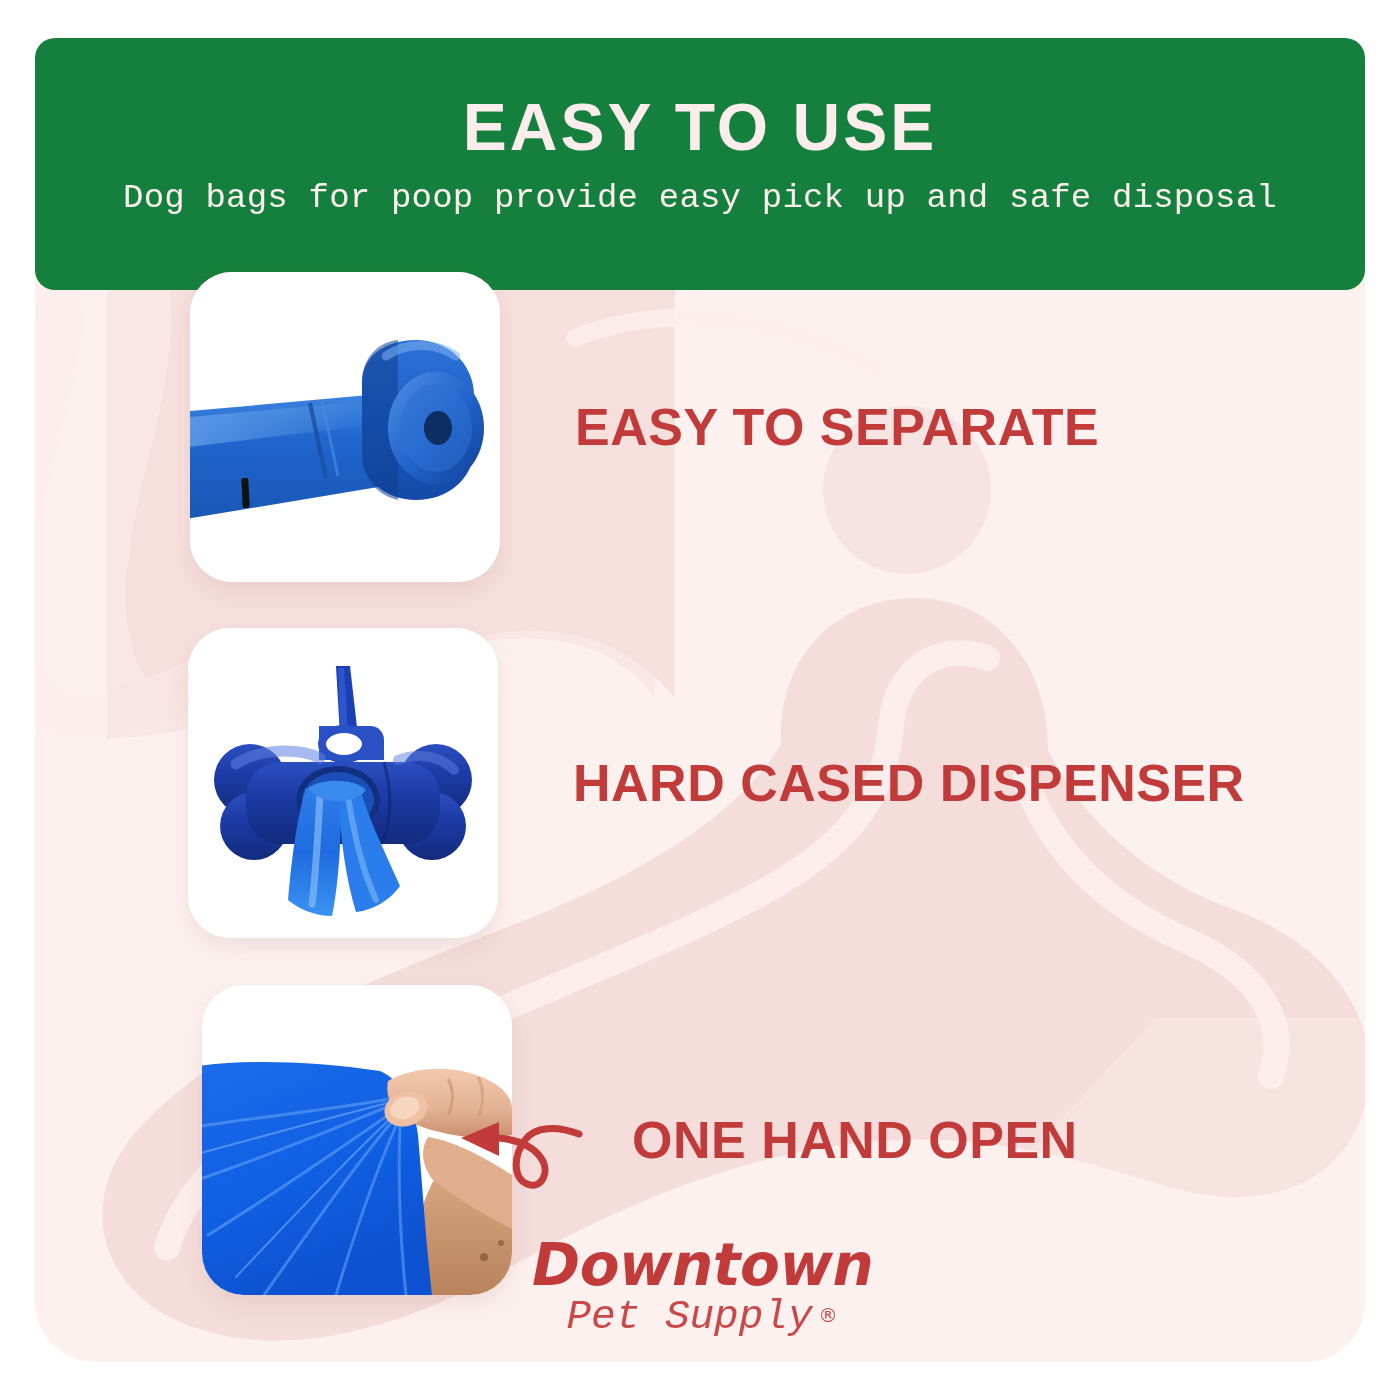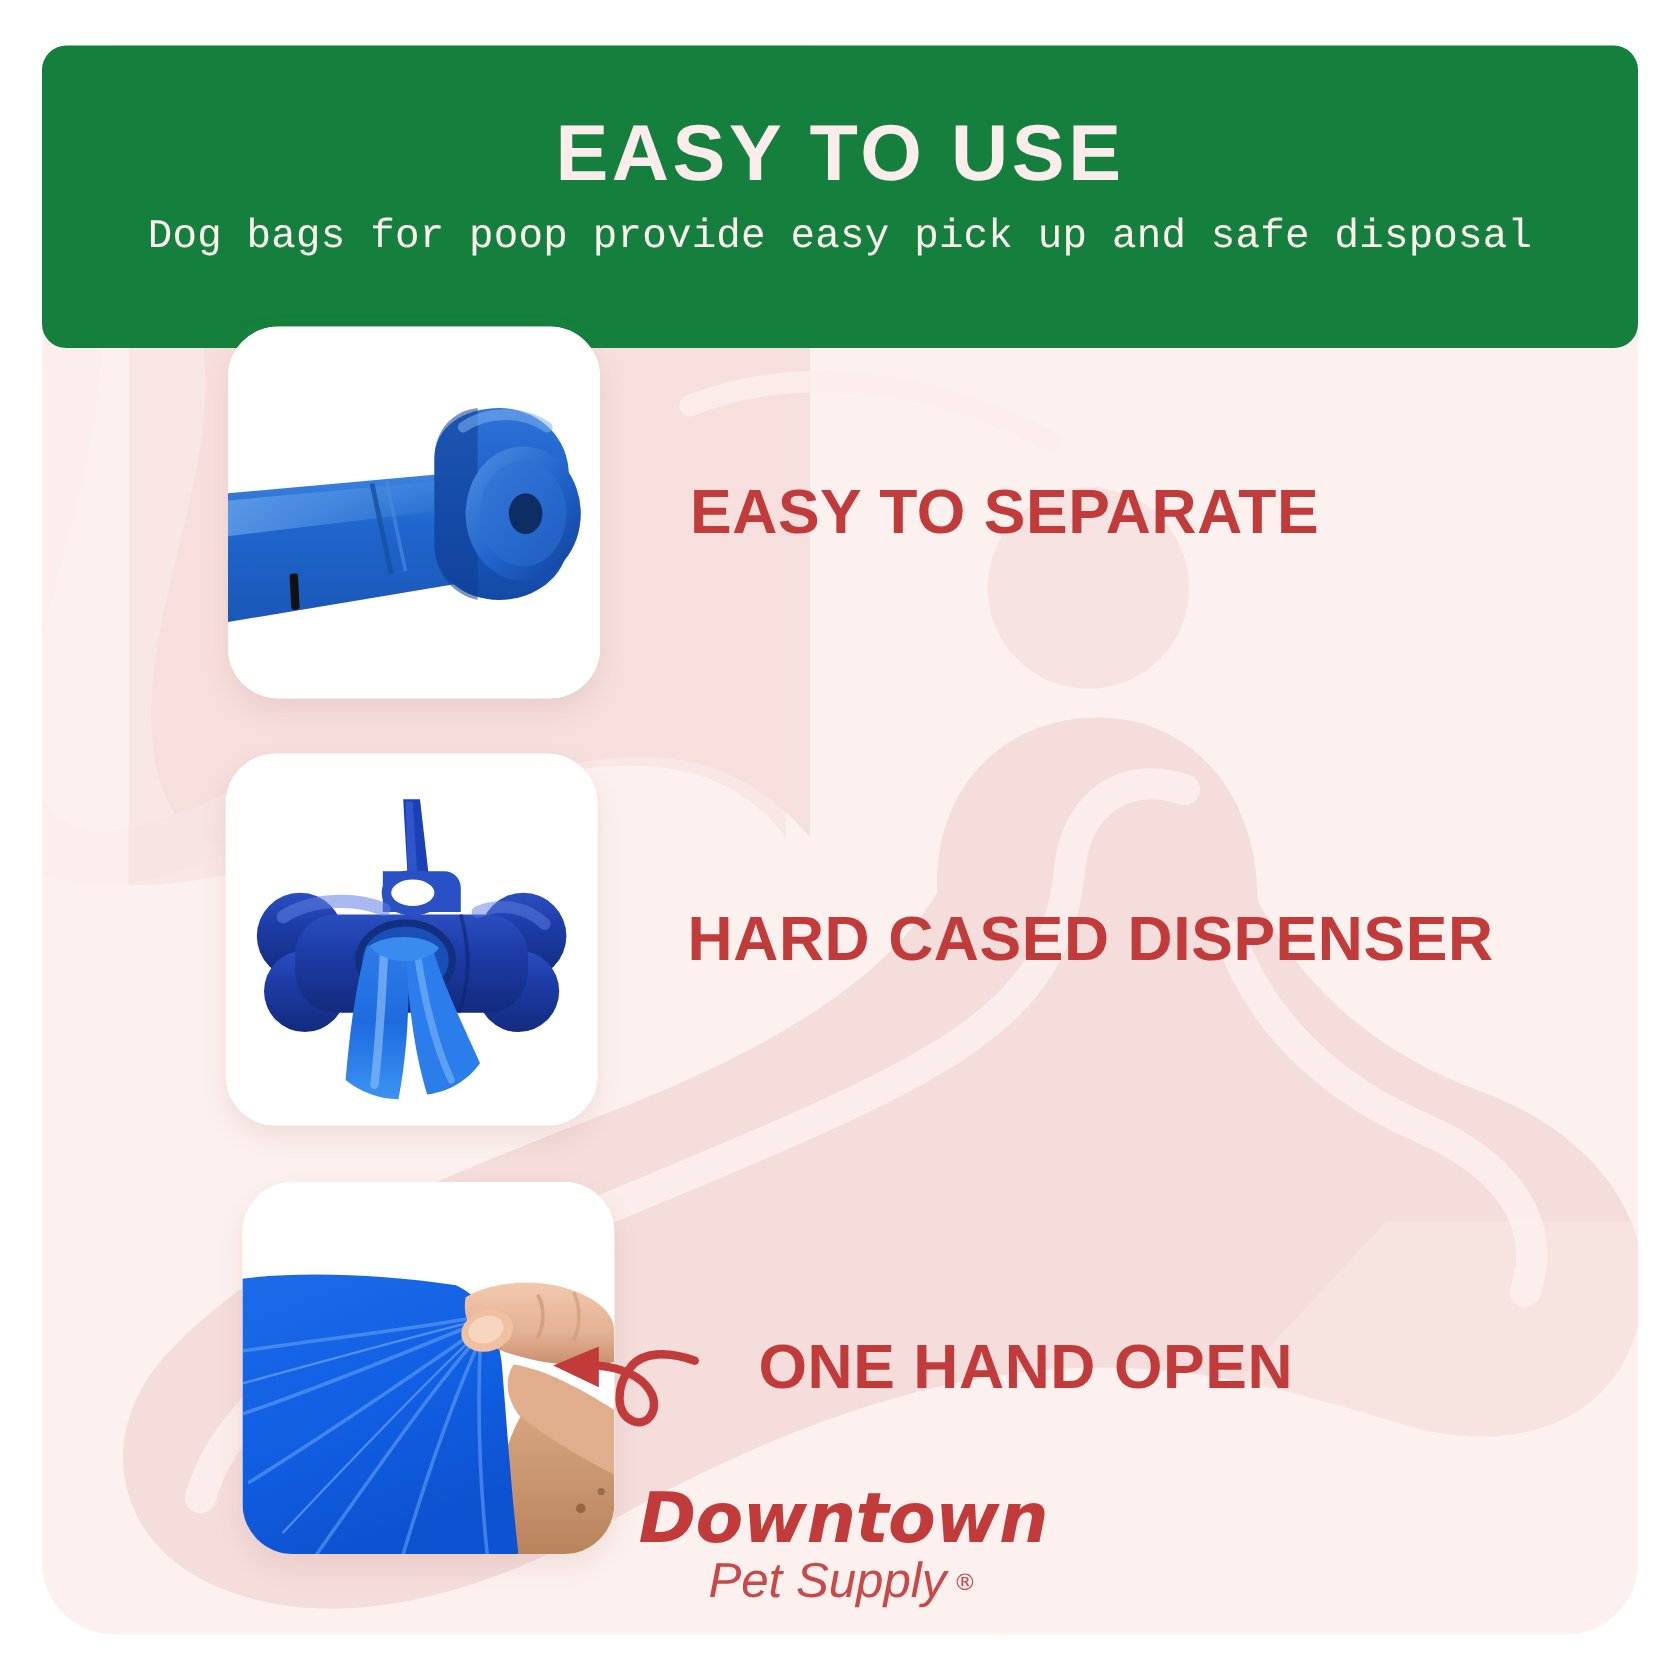--- a/index.html
+++ b/index.html
@@ -154,21 +154,21 @@
     line-height: 1.02;
     white-space: nowrap;
   }
   .logo-sub-line {
     display: block;
     white-space: nowrap;
     line-height: 1.02;
     margin-top: 2px;
   }
   .logo-sub {
-    font-family: Liberation Sans, sans-serif;
+    font-family: Liberation Mono, monospace;
     font-weight: normal;
     font-style: italic;
     font-size: 41px;
     color: #C94949;
     letter-spacing: 0px;
   }
   .logo-reg {
     font-family: "DejaVu Sans", sans-serif;
     font-style: normal;
     font-size: 19px;

